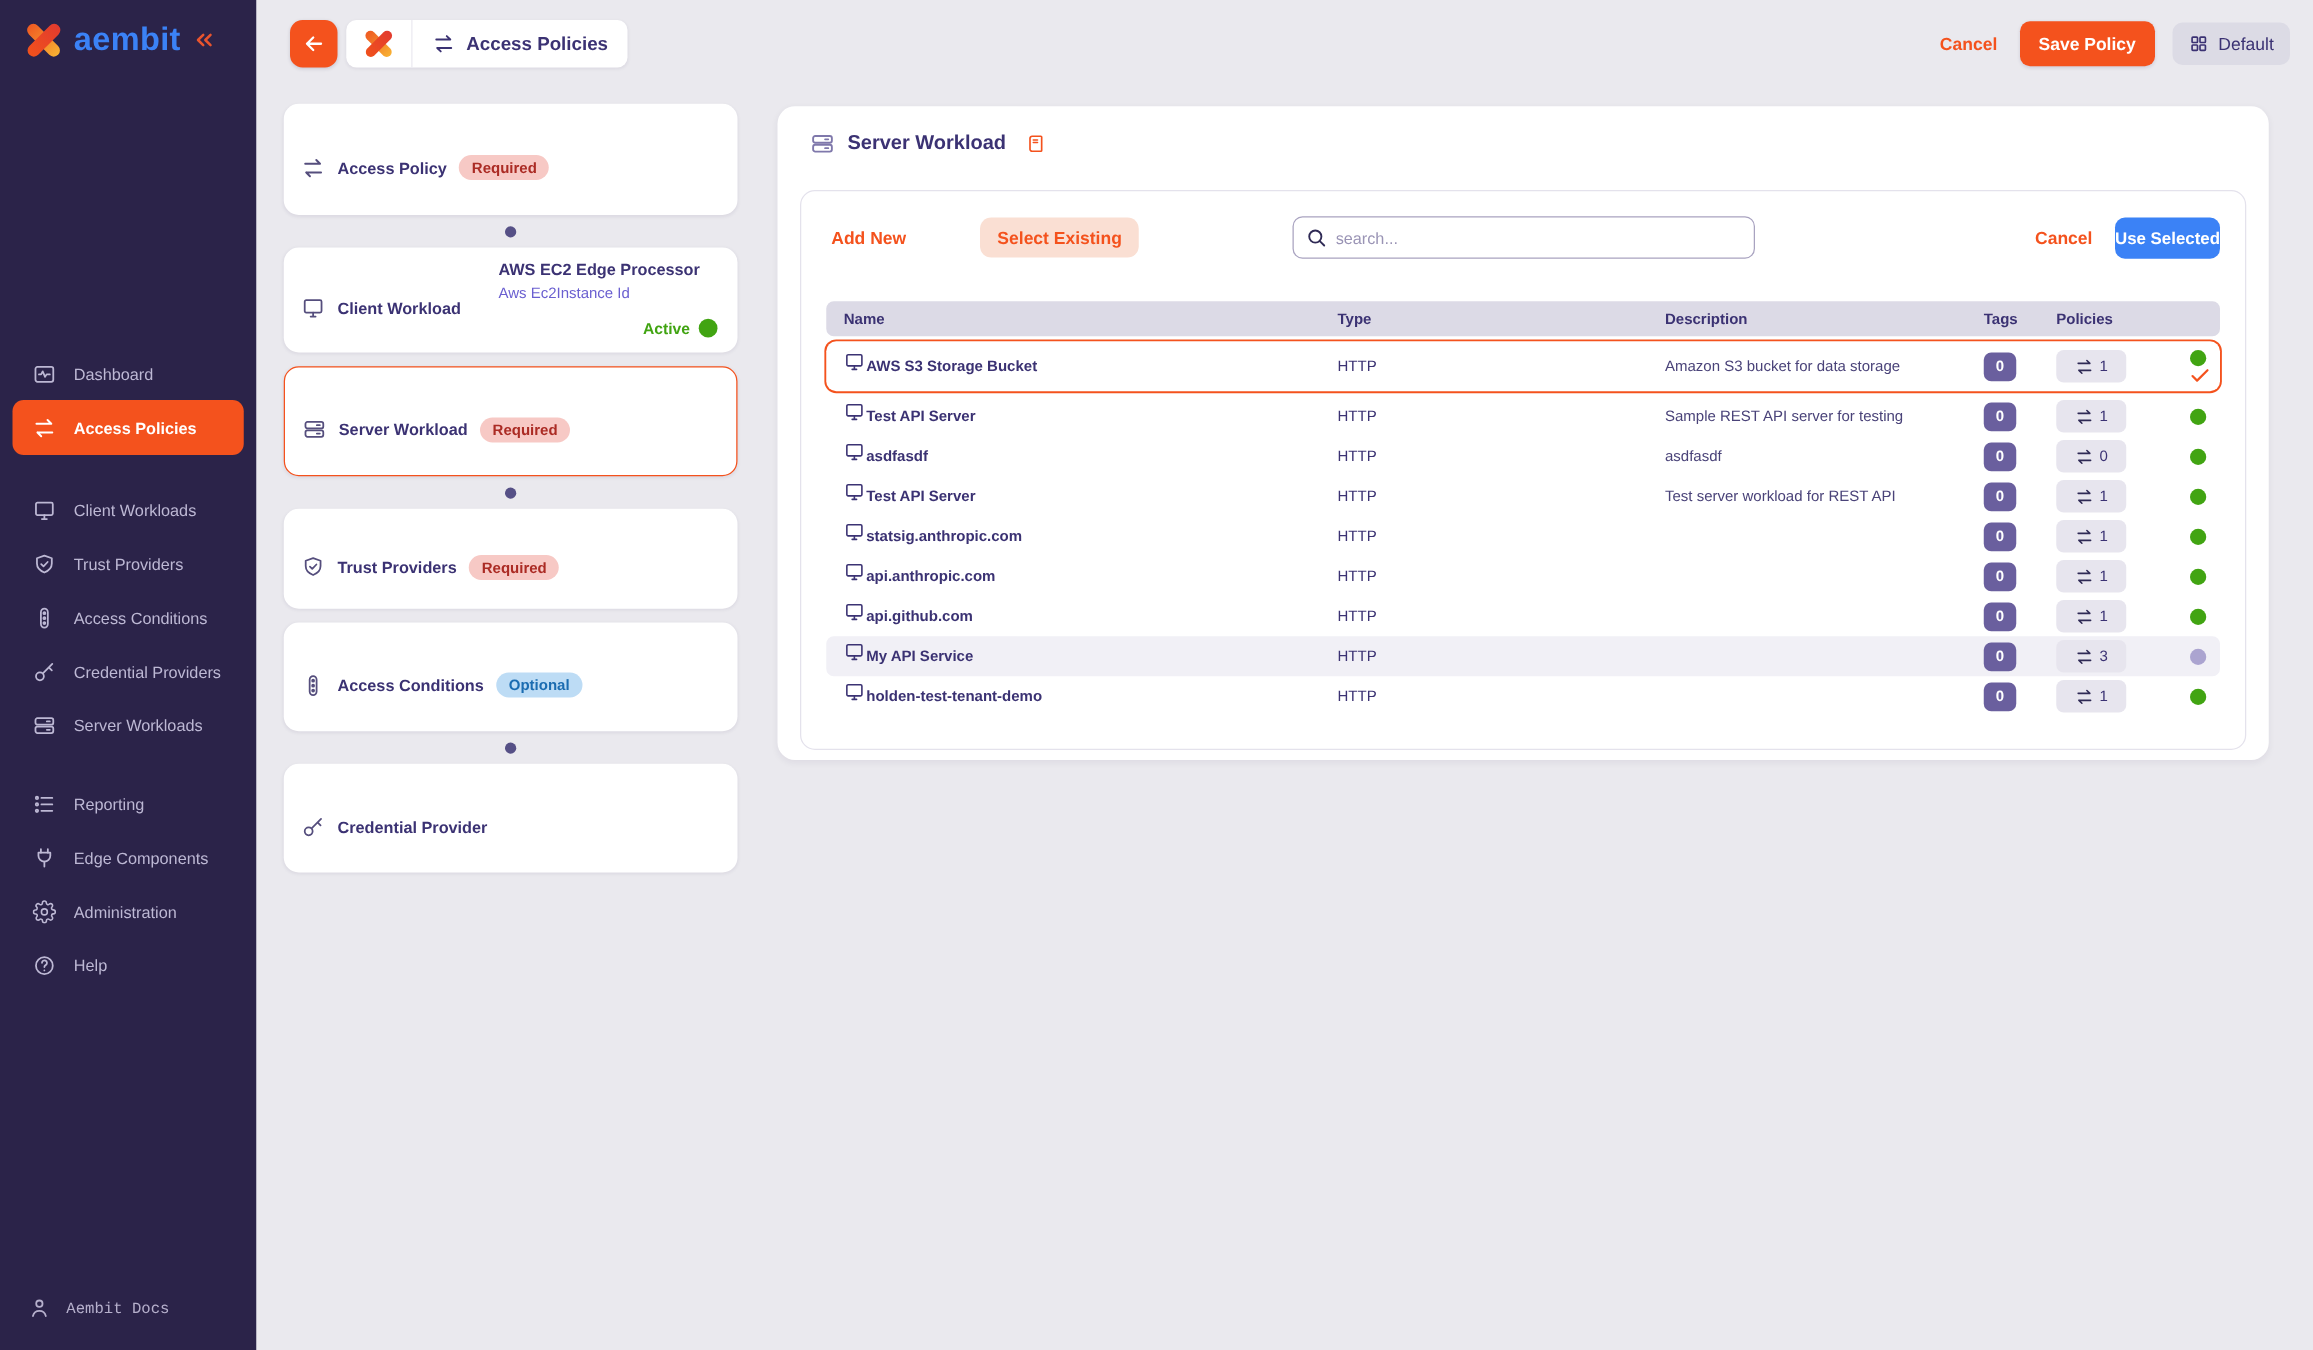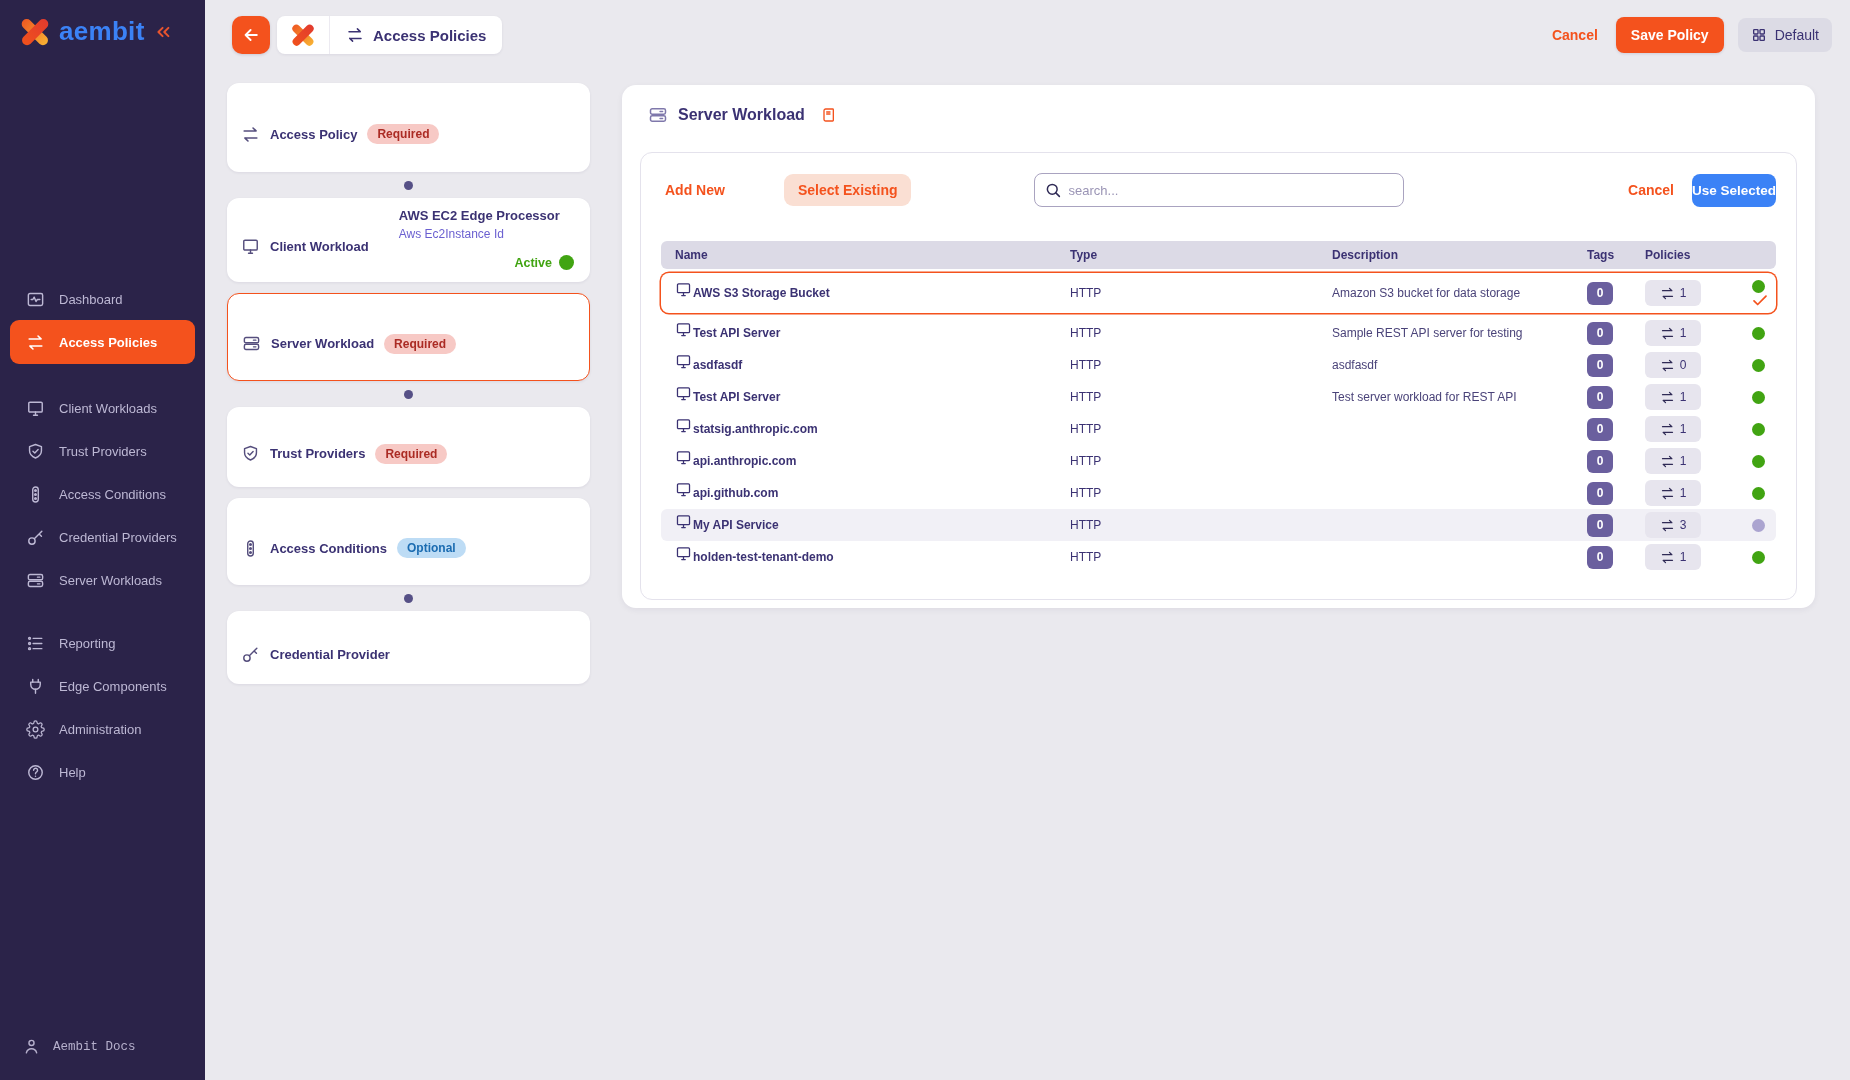--- a/index.html
+++ b/index.html
@@ -376,21 +376,21 @@
           </svg>
         </span>
       <span class="card-title">Access Conditions</span>
       <span class="card-badge optional">Optional</span>
     </div>
     <div class="card-body"></div>
   </div>
     <div class="connector">
       <span class="conn-dot"></span>
     </div>
-    <div class="flow-card" style="height: 73px; margin-bottom: 11px;">
+    <div class="flow-card" style="height: 87px; margin-bottom: 11px;">
     <div class="flow-card-head">
       <span class="ic card-icon">
           <svg viewBox="0 0 24 24" fill="none" stroke="currentColor" stroke-linecap="round" stroke-linejoin="round" stroke-width="1.8">
             <circle cx="7.5" cy="16.5" r="4"></circle>
             <path d="M10.5 13.5L20 4M16.5 7.5l3 3"></path>
           </svg>
         </span>
       <span class="card-title">Credential Provider</span>
 
     </div>

